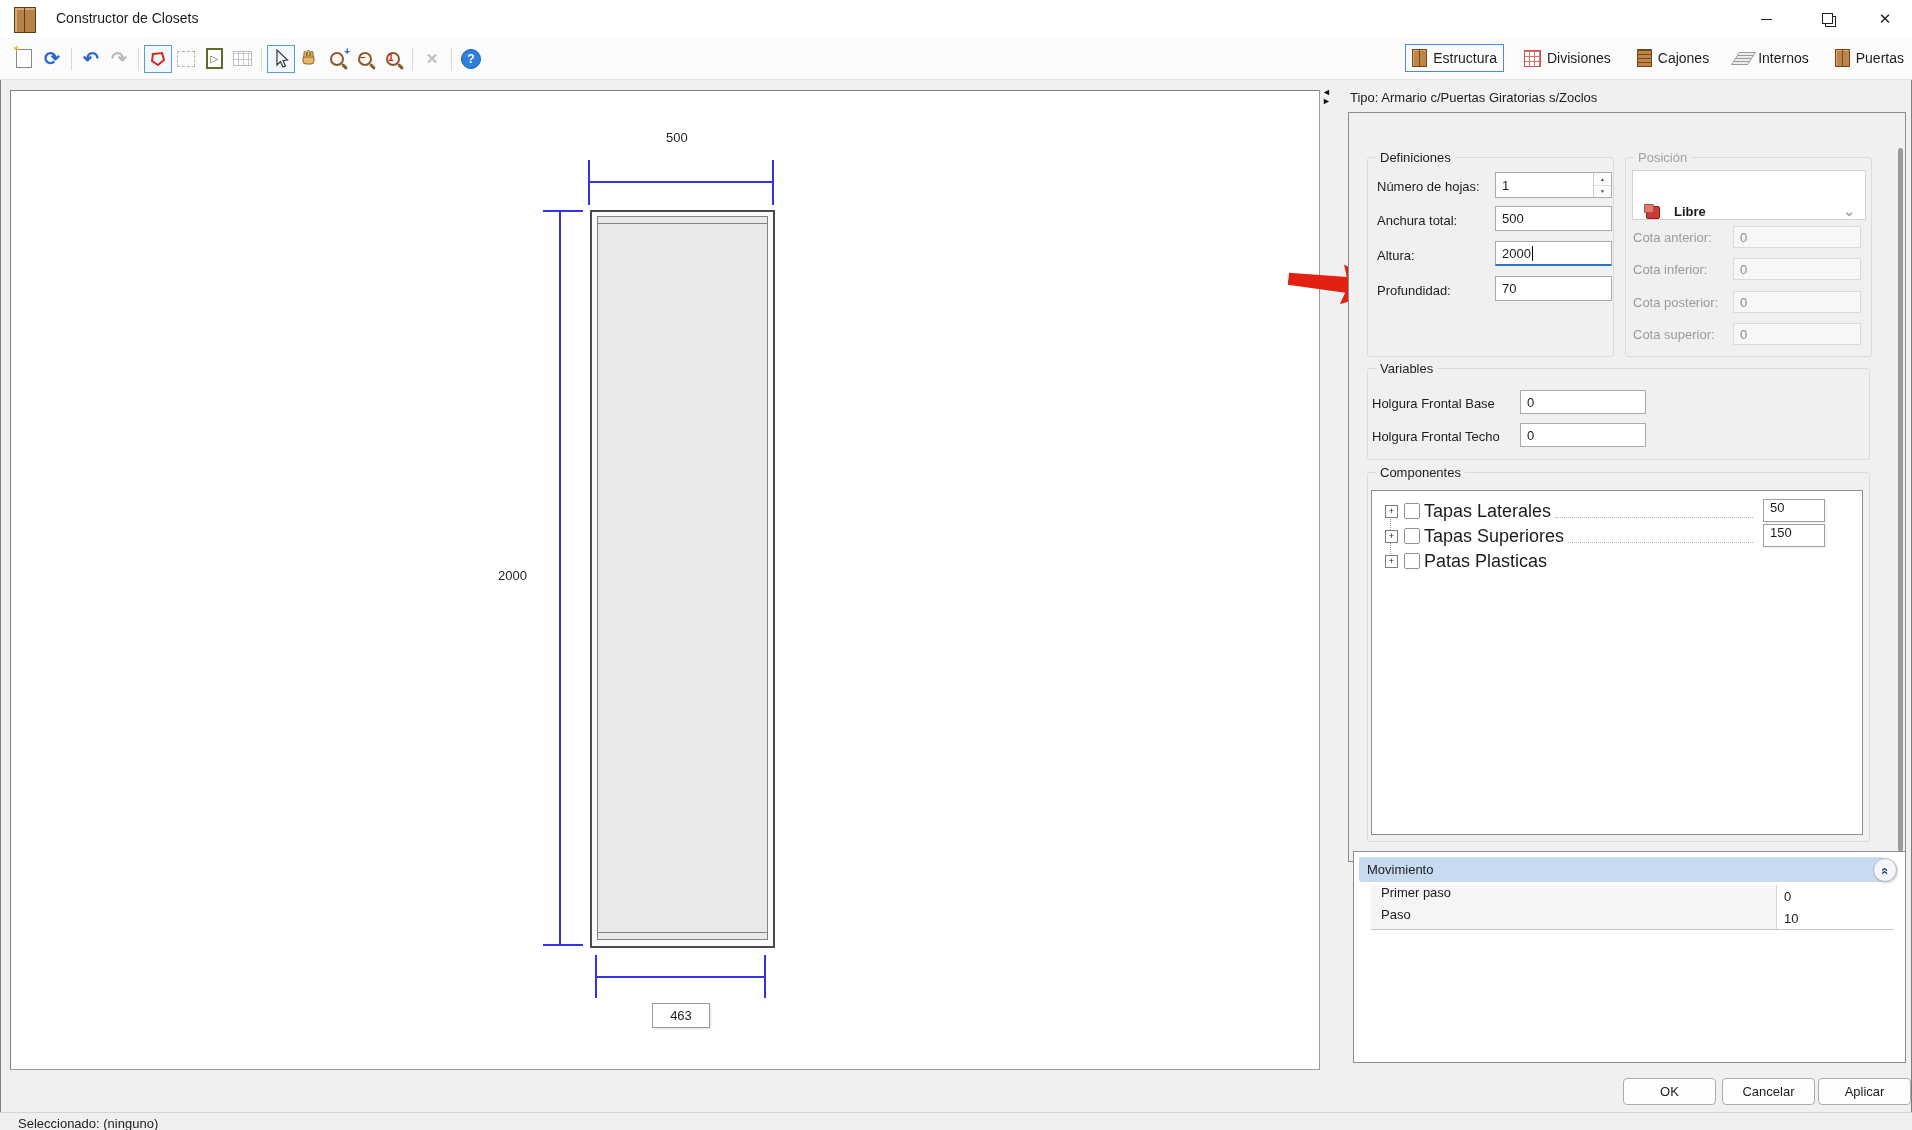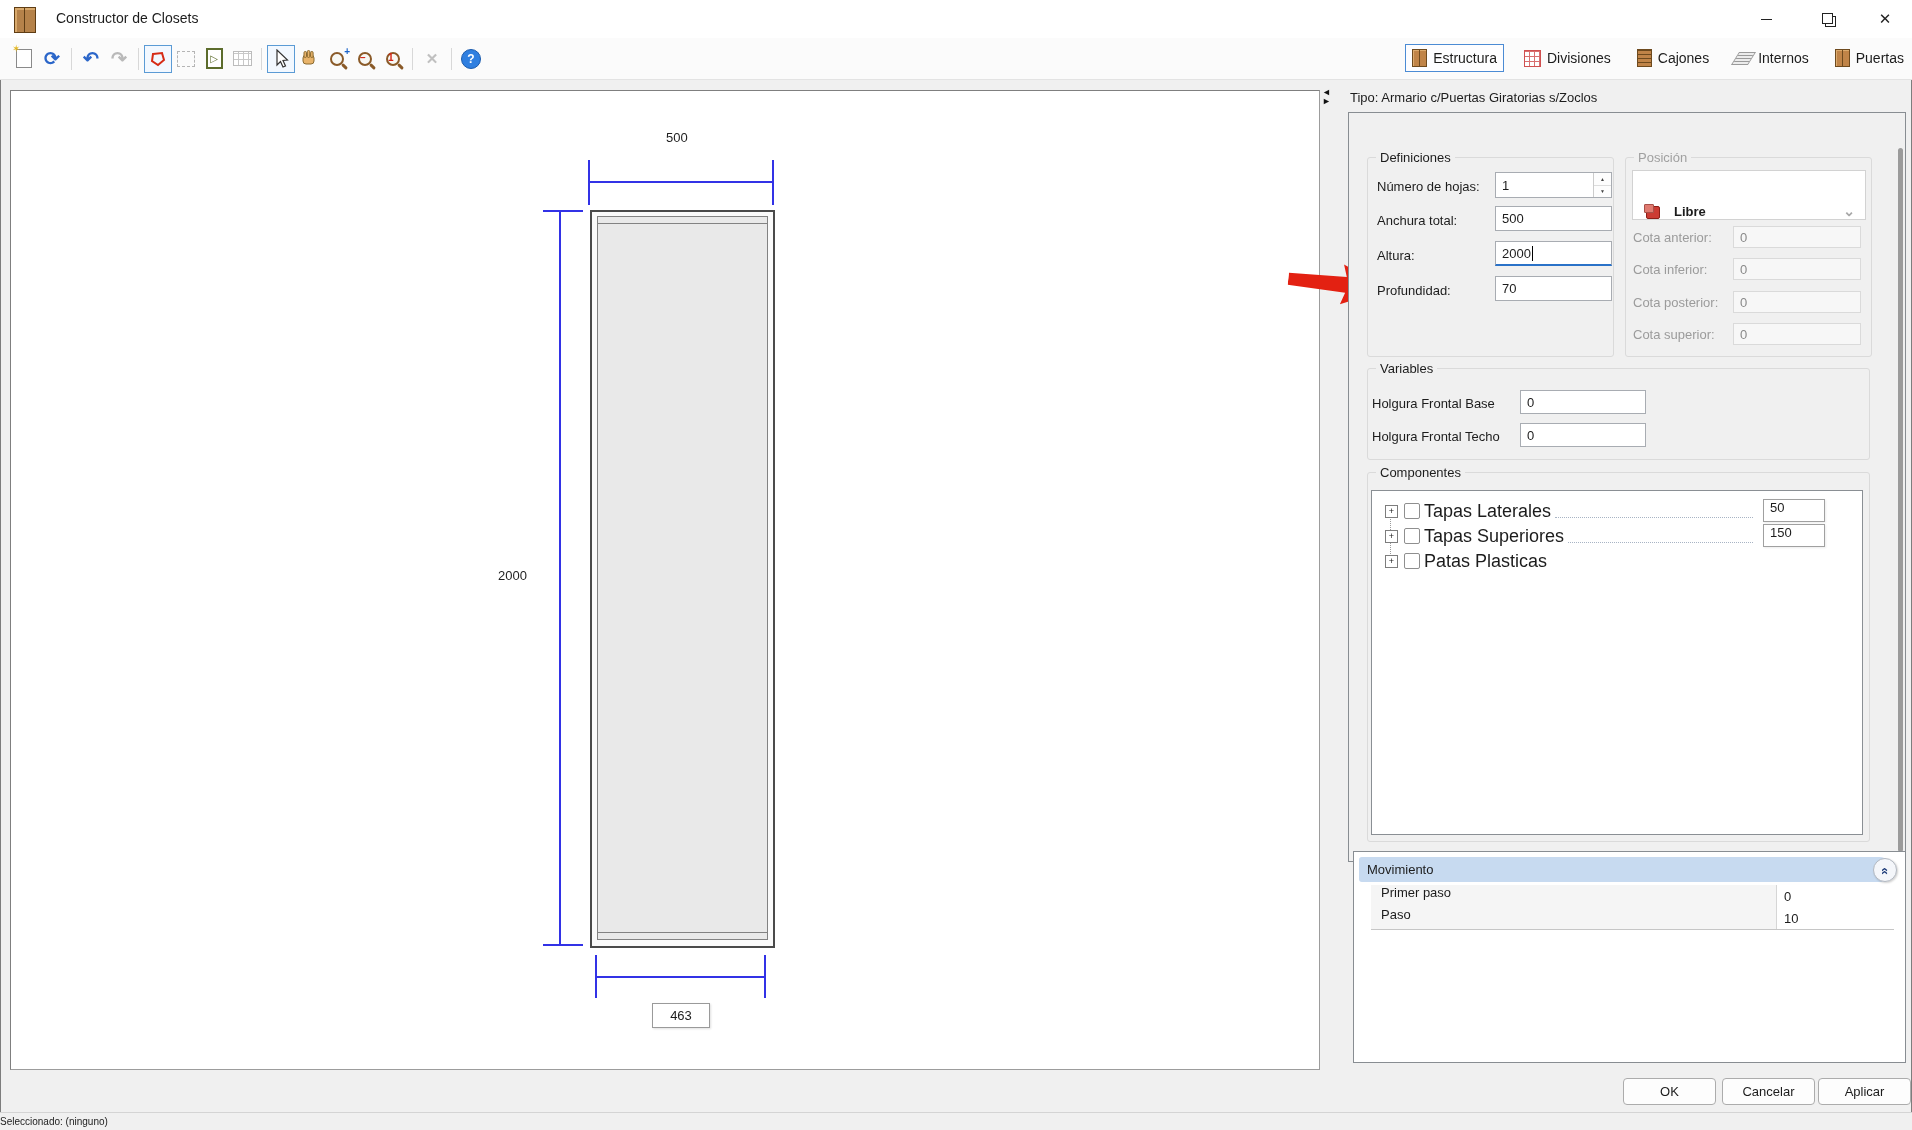--- a/index.html
+++ b/index.html
@@ -113,21 +113,21 @@
   .movbtn span{color:#1f3d7a;font-weight:bold;font-size:13px;transform:rotate(90deg);letter-spacing:-1px;}
   .movrow{position:absolute;left:17px;width:523px;height:22px;border-bottom:1px solid #c6c6c6;background:#f5f5f5;
           display:flex;}
   .movrow .lab{padding-left:10px;font-size:13px;}
   .movrow .cell{position:absolute;left:405px;right:0;top:0;bottom:0;background:#fff;border-left:1px solid #d6d6d6;
           display:flex;align-items:center;padding-left:7px;box-sizing:border-box;}
   
   .btn{position:absolute;top:1078px;width:91px;height:25px;background:#fdfdfd;border:1px solid #acacac;border-radius:4px;
        display:flex;align-items:center;justify-content:center;font-size:13px;}
   .statusbar{left:0;top:1112px;width:1912px;height:18px;background:#f0f0f0;border-top:1px solid #d4d4d4;}
-  .statustext{left:0;top:1116px;font-size:10px;}
+  .statustext{left:18px;top:1116px;font-size:13px;}
   .arrow-svg{left:1288px;top:262px;transform:rotate(6deg);}
 </style>
 </head>
 <body>
 
 <div id="app">
 
   <div class="abs titlebar">
     <div class="abs app-ico"></div>
     <div class="abs win-title">Constructor de Closets</div>

